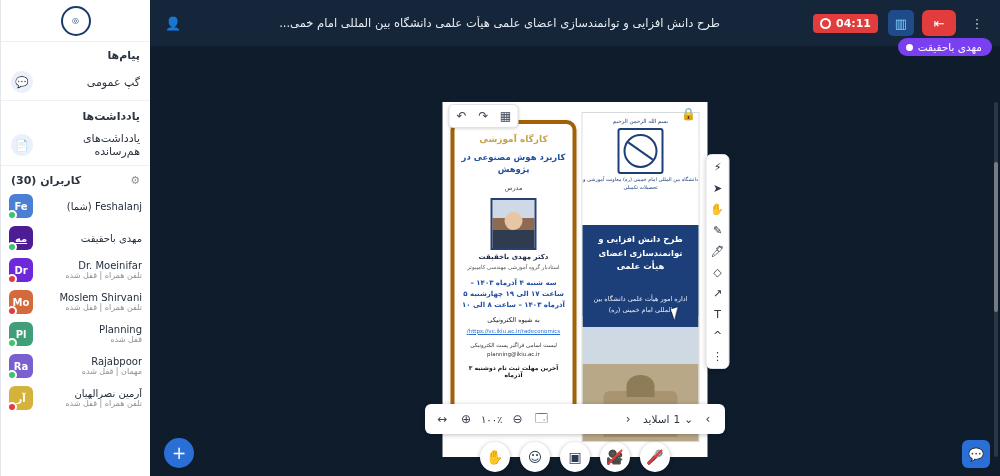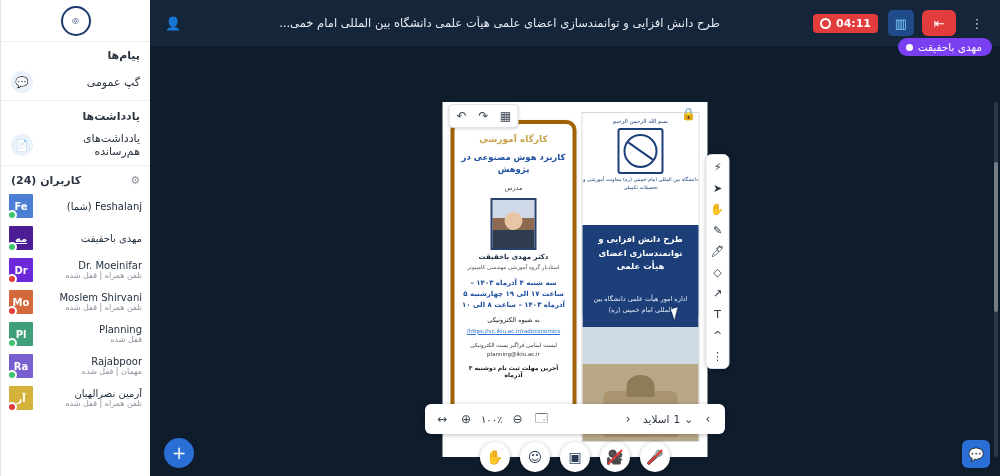--- a/index.html
+++ b/index.html
@@ -96,21 +96,21 @@
   .user-item {
     display: flex;
     flex-direction: row-reverse;
     align-items: center;
     gap: 6px;
     padding: 4px 8px;
     position: relative;
   }
   .av {
     width: 24px; height: 24px;
-    border-radius: 1px;
+    border-radius: 6px;
     color: #fff;
     font-size: 10px;
     display: flex; align-items: center; justify-content: center;
     position: relative;
     flex: 0 0 auto;
     font-weight: bold;
   }
   .av .dot {
     position: absolute;
     bottom: -2px; left: -2px;
@@ -552,21 +552,21 @@
       <div class="sb-section-title">یادداشت‌ها</div>
     </div>
     <div class="sb-row">
       <div class="sb-icon">📄</div>
       <div class="lbl">یادداشت‌های هم‌رسانده</div>
     </div>
 
     <div class="sb-divider"></div>
 
     <div class="users-head">
-      <div class="title">کاربران (24)</div>
+      <div class="title">کاربران (30)</div>
       <div class="gear">⚙</div>
     </div>
 
     <div class="user-list" id="user-list">
         <div class="user-item">
           <div class="av" style="background: rgb(74, 127, 212);">Fe<span class="dot"></span></div>
           <div class="u-text">
             <div class="u-name">Feshalanj (شما)</div>
             <div class="u-sub"></div>
           </div>

